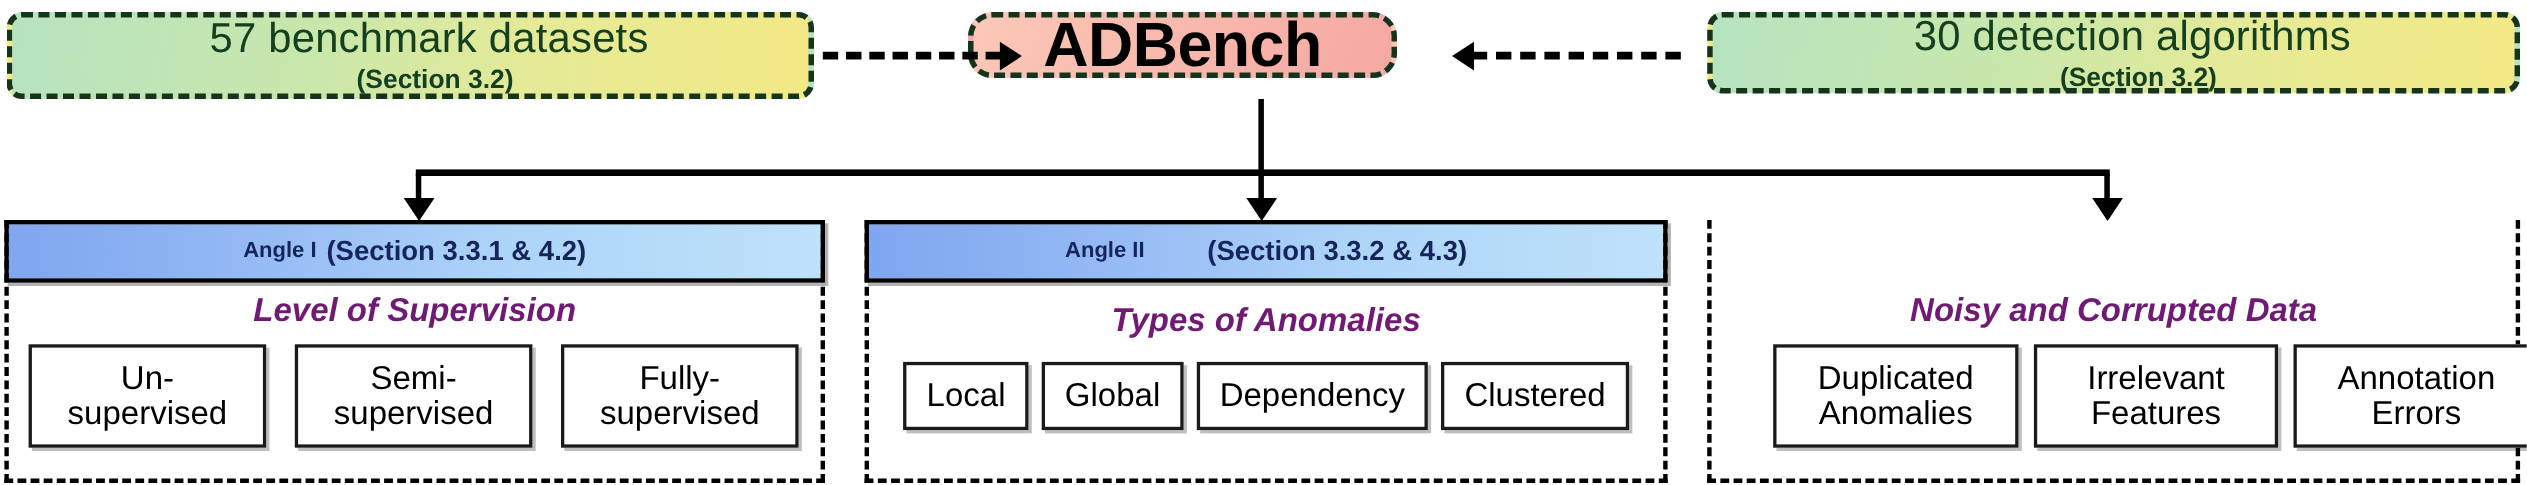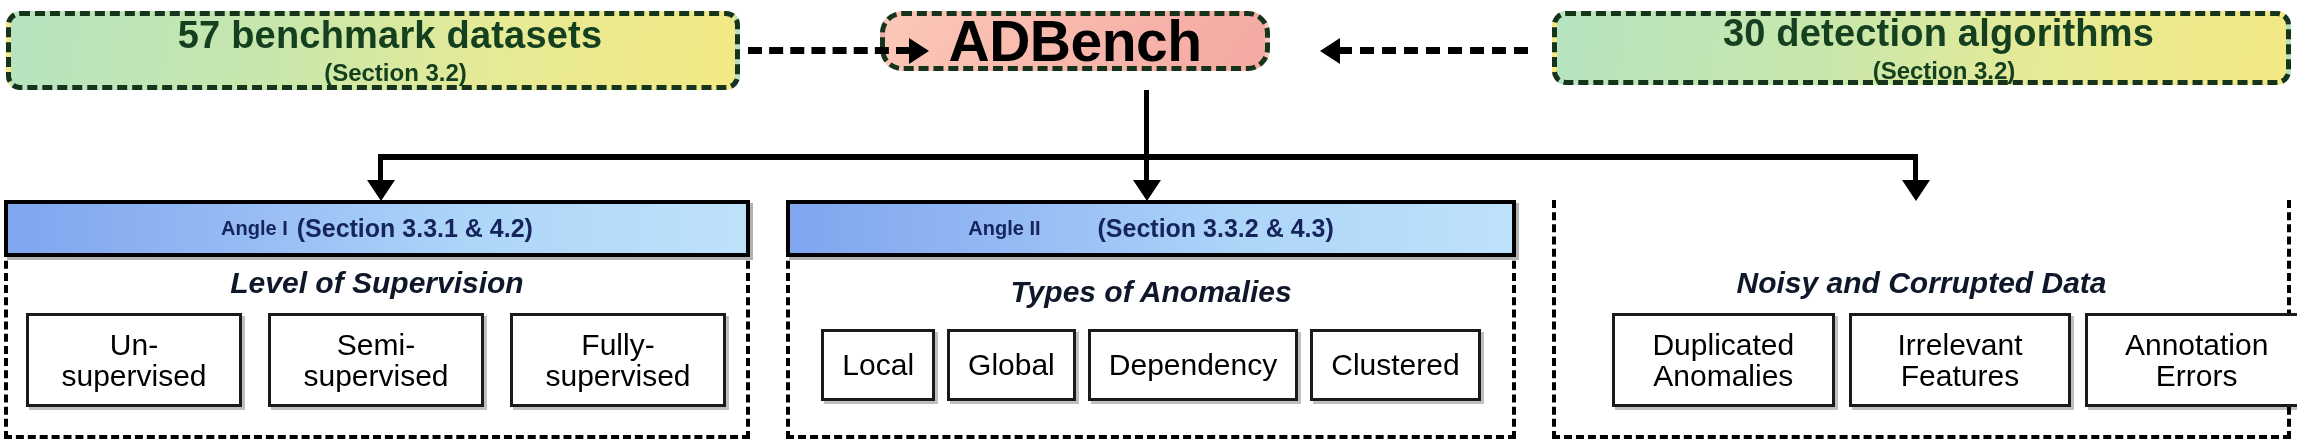--- a/index.html
+++ b/index.html
@@ -21,21 +21,21 @@
     align-items:center;justify-content:center;
     text-align:center;
   }
   .topbox.green{
     background:linear-gradient(100deg,#b6e3c0 0%,#c9e7ab 38%,#e6ea96 66%,#f3e985 100%);
   }
   .topbox.pink{
     background:linear-gradient(120deg,#fbc8b8 0%,#f8b6ab 55%,#f4a9a3 100%);
   }
   .topbox .t1{
-    font-size:38px;font-weight:bold;color:#14401f;letter-spacing:.2px;
+    font-size:38px;font-weight:normal;color:#14401f;letter-spacing:.2px;
     line-height:1.0;
     margin-left:34px;
   }
   .topbox .t2{
     font-size:24px;font-weight:bold;color:#14401f;margin-top:7px;line-height:1;margin-left:45px;
   }
   .topbox .bigtitle{
     font-size:57px;font-weight:bold;color:#000000;line-height:1;letter-spacing:-.5px;
   }
 
@@ -96,21 +96,21 @@
     box-shadow:3px 3px 0 rgba(0,0,0,.30);
   }
   #header-1{left:4px;top:200px;width:746px;height:57px;}
   #header-2{left:786px;top:200px;width:730px;height:57px;gap:48px;}
   #header-3{left:1552px;top:200px;width:739px;height:57px;}
   .angle-header .strong{font-size:20px;font-weight:bold;color:#15255c;}
   .angle-header .sec{font-size:25px;font-weight:bold;color:#15255c;margin-left:9px;}
 
   .subtitle{
     position:absolute;text-align:center;
-    font-size:30px;font-style:italic;font-weight:bold;color:#0f172a;
+    font-size:30px;font-style:italic;font-weight:bold;color:#701a75;
     white-space:nowrap;
   }
   #sub-1{left:4px;top:266px;width:746px;}
   #sub-2{left:786px;top:275px;width:730px;}
   #sub-3{left:1552px;top:266px;width:739px;}
 
   .chiprow{position:absolute;display:flex;align-items:stretch;}
   #chips-1{left:26px;top:313px;width:700px;gap:26px;}
   #chips-2{left:806px;top:329px;width:690px;gap:12px;justify-content:center;}
   #chips-3{left:1574px;top:313px;width:696px;gap:14px;padding-left:38px;}
@@ -118,21 +118,21 @@
   .chip{
     box-sizing:border-box;
     border:3px solid #1a1a1a;
     background:#fff;
     display:flex;align-items:center;justify-content:center;text-align:center;
     font-size:30px;color:#000;line-height:1.05;
     box-shadow:3px 3px 0 rgba(0,0,0,.25);
     padding:2px 8px;
   }
   .chip.two-line{height:94px;flex:1;}
-  .chip.one-line{height:72px;text-align:right;}
+  .chip.one-line{height:62px;text-align:right;}
   #chips-2 .chip{padding:2px 18px;}
 </style>
 </head>
 <body>
 
 <div class="stage">
 
   <div class="topbox green" id="box-datasets">
     <div class="t1">57 benchmark datasets</div>
     <div class="t2">(Section 3.2)</div>

